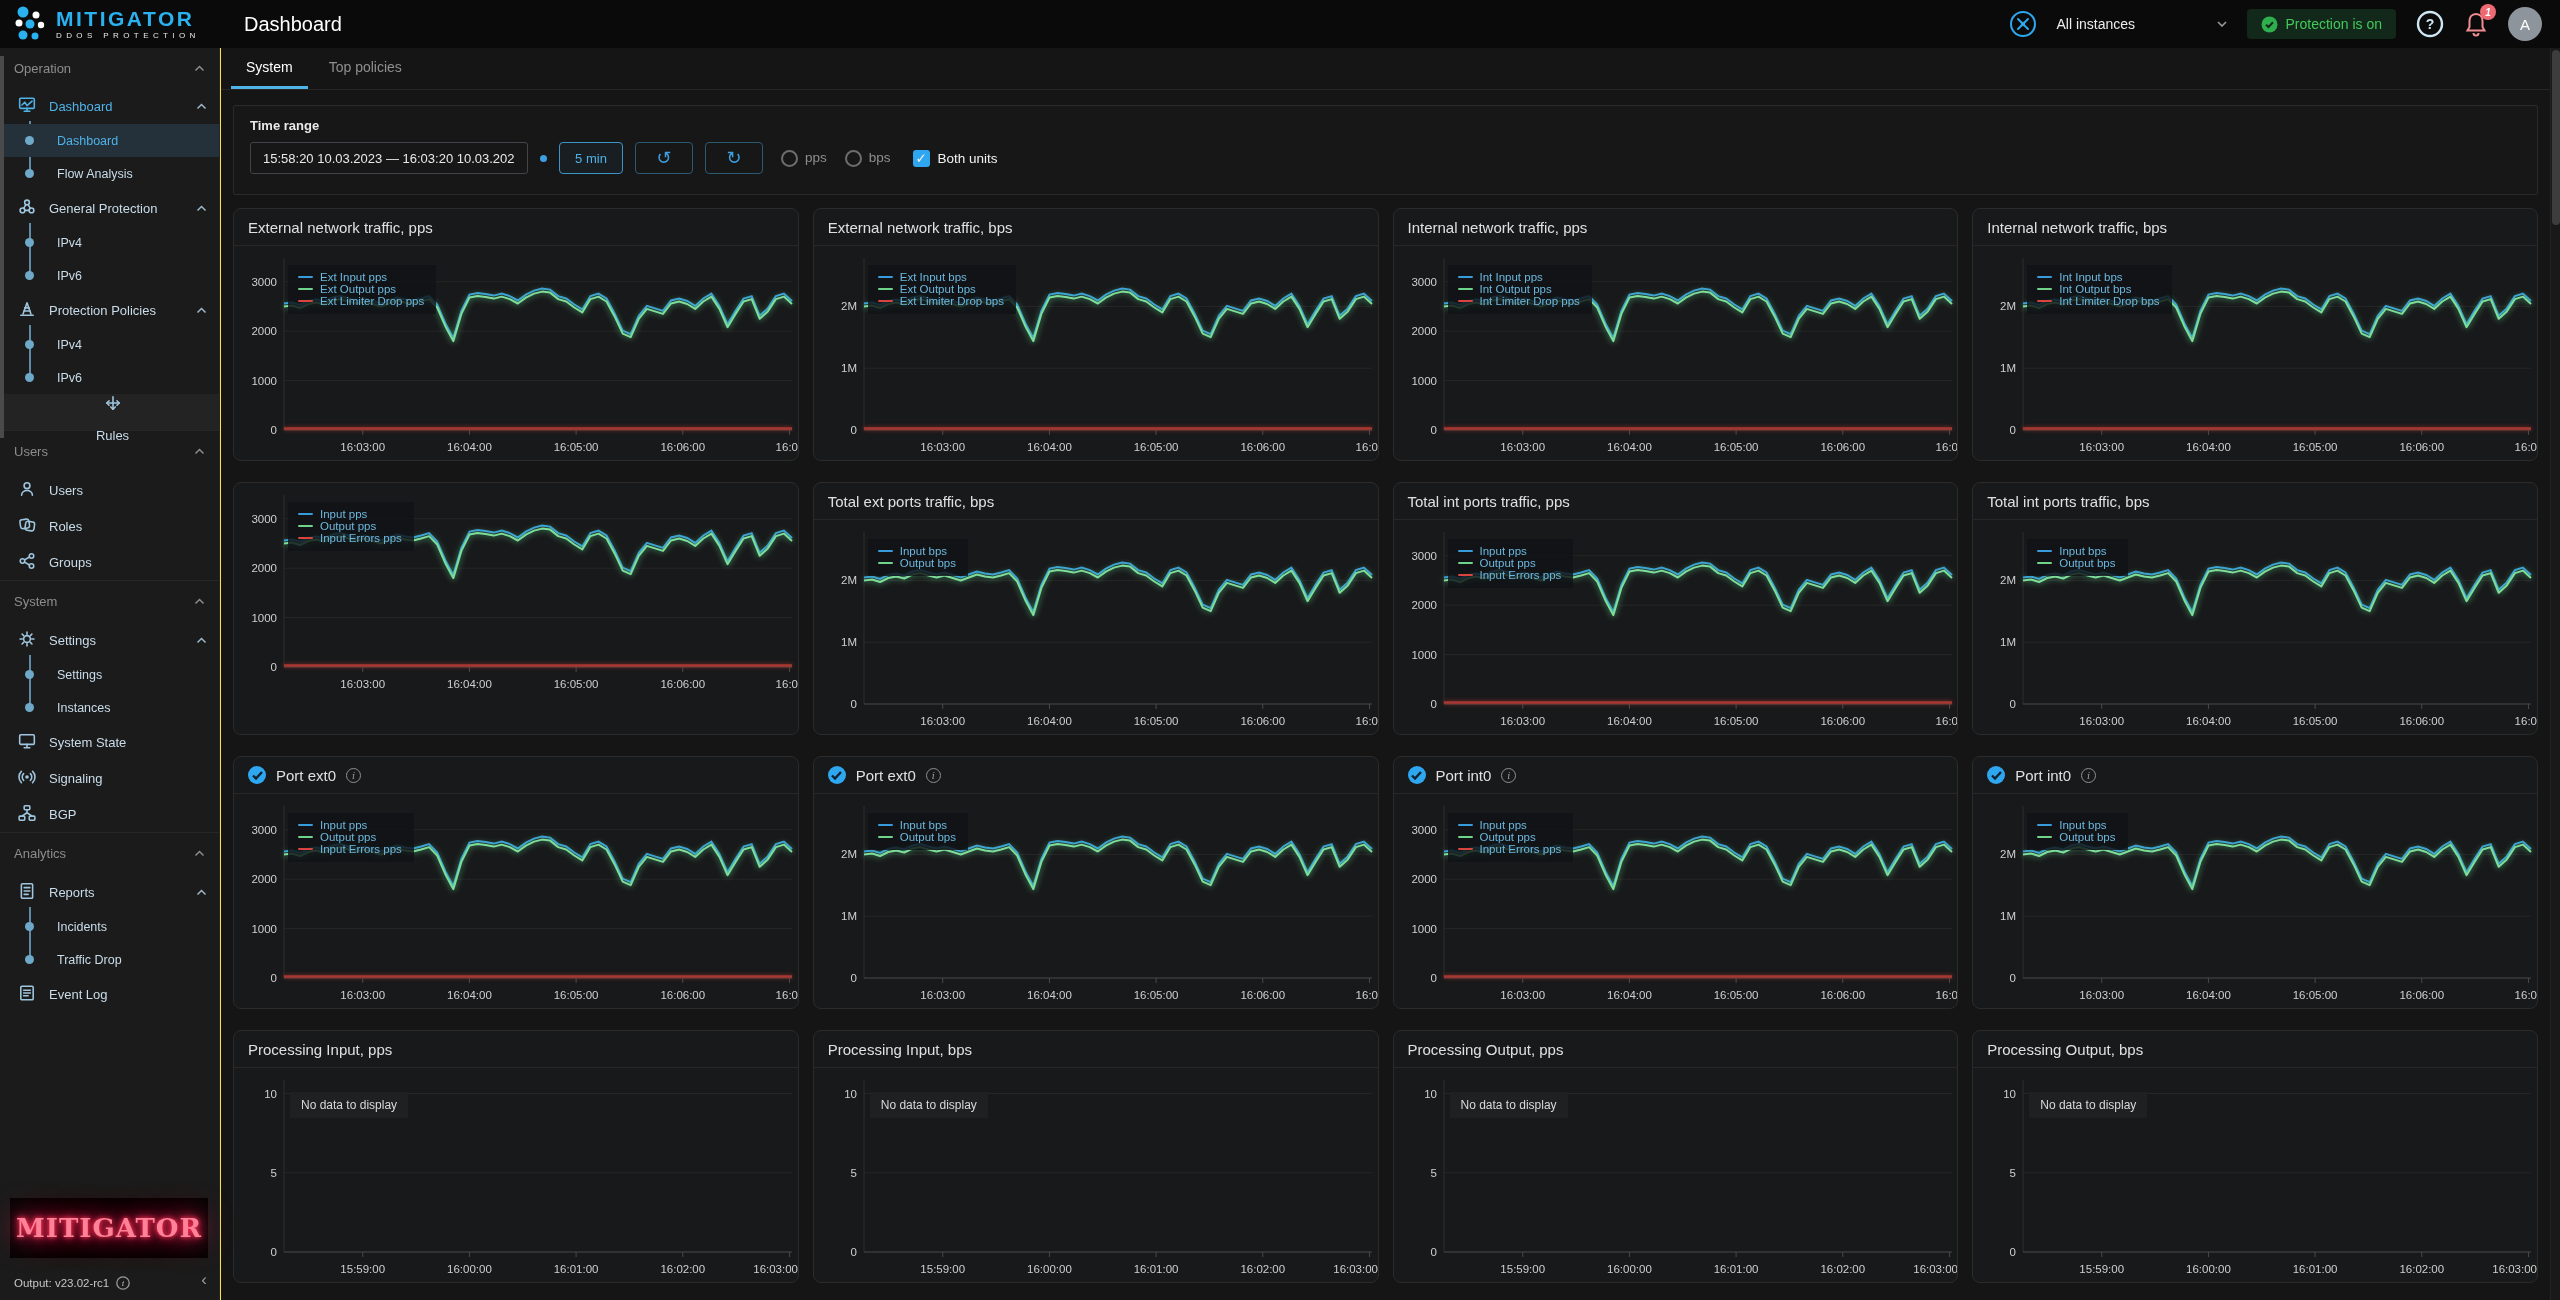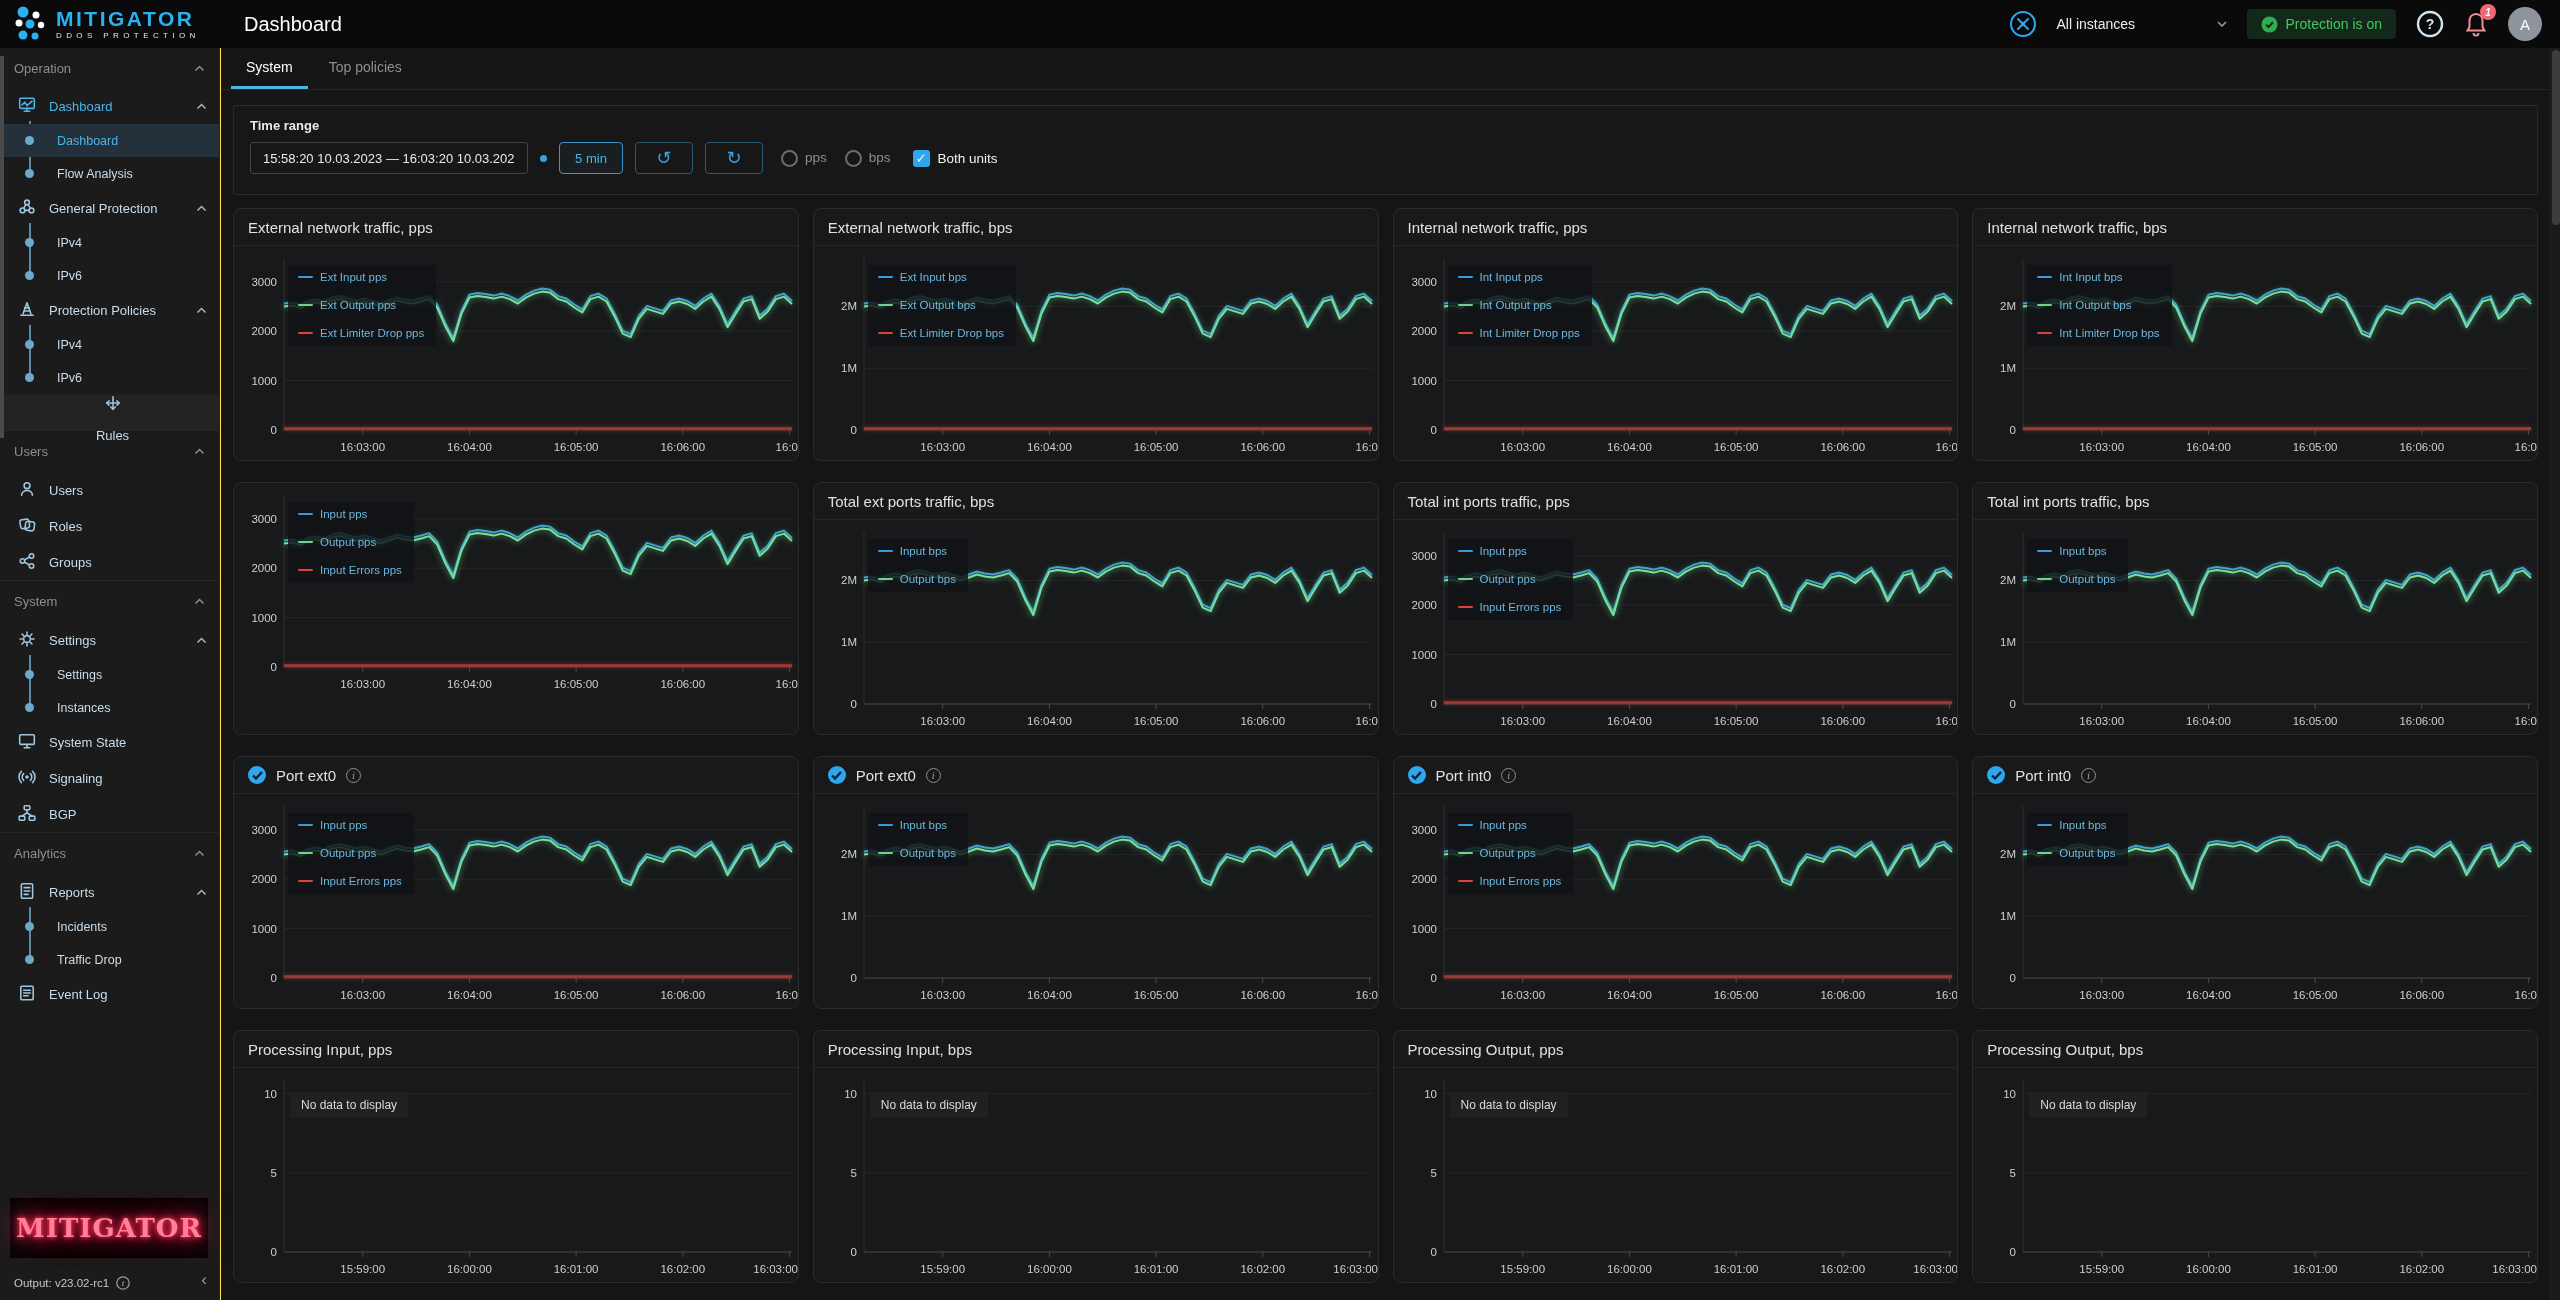--- a/index.html
+++ b/index.html
@@ -90,21 +90,21 @@
   .panel { background:#18191a; border:1px solid #2b2b2b; border-radius:8px; overflow:hidden; }
   .panel-h { height:37px; border-bottom:1px solid #272727; display:flex; align-items:center;
     padding:0 14px; gap:10px; }
   .ptitle { color:#e0e0e0; font-size:15px; font-weight:400; }
   .pcheck { width:18px; height:18px; border-radius:50%; background:#2ea6f0; display:flex; align-items:center;
     justify-content:center; cursor:pointer; flex:0 0 auto; }
   .pinfo { width:15px; height:15px; border-radius:50%; border:1.4px solid #8f8f8f; color:#9a9a9a; font-size:10px;
     display:flex; align-items:center; justify-content:center; font-family:"DejaVu Serif",serif; font-style:italic; }
   .panel-b { position:relative; height:215px; }
   .legend { position:absolute; left:54px; top:19px; background:rgba(16,18,22,.82); padding:6px 12px 7px 10px;
-    display:flex; flex-direction:column; gap:16px; }
+    display:flex; flex-direction:column; gap:0; }
   .legend-item { display:flex; align-items:center; gap:7px; cursor:pointer; }
   .legend-dash { width:15px; height:0; border-top:2.5px solid #fff; border-radius:2px; }
   .legend-item span { color:#6db8de; font-size:11.5px; }
   .nodata { position:absolute; left:56px; top:24px; background:#1e2022; color:#d9d9d9; font-size:12px;
     padding:6px 11px; }
   svg.plot text { fill:#cfcfcf; font-size:11.5px; font-family:"Liberation Sans","DejaVu Sans",sans-serif; }
   .glow-green { filter:drop-shadow(0 0 3px rgba(96,226,150,.85)); }
   .glow-red { filter:drop-shadow(0 0 2px rgba(200,55,50,.7)); }
 
   

